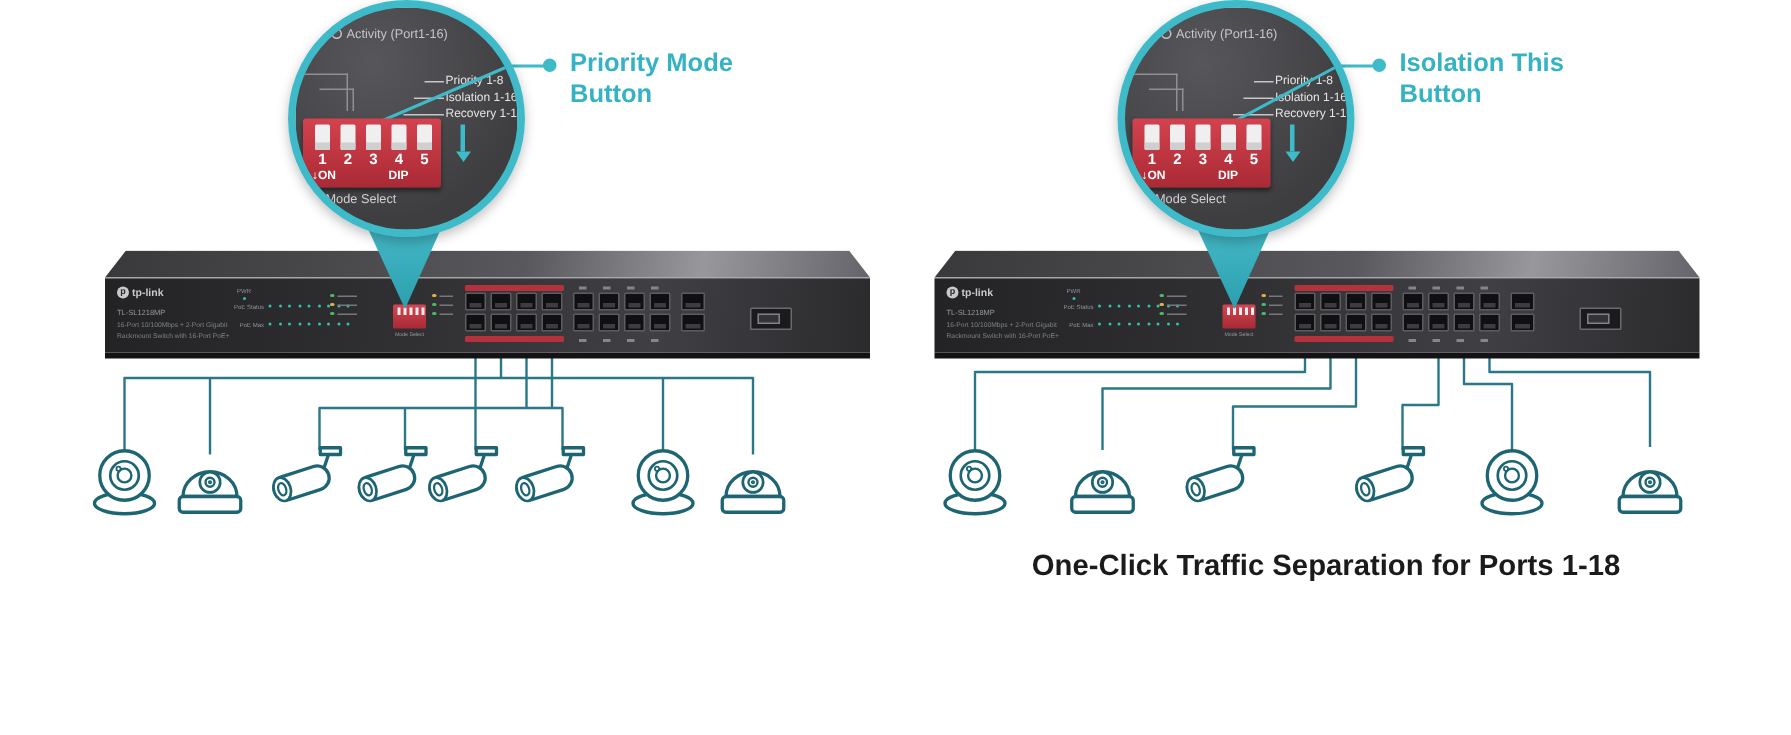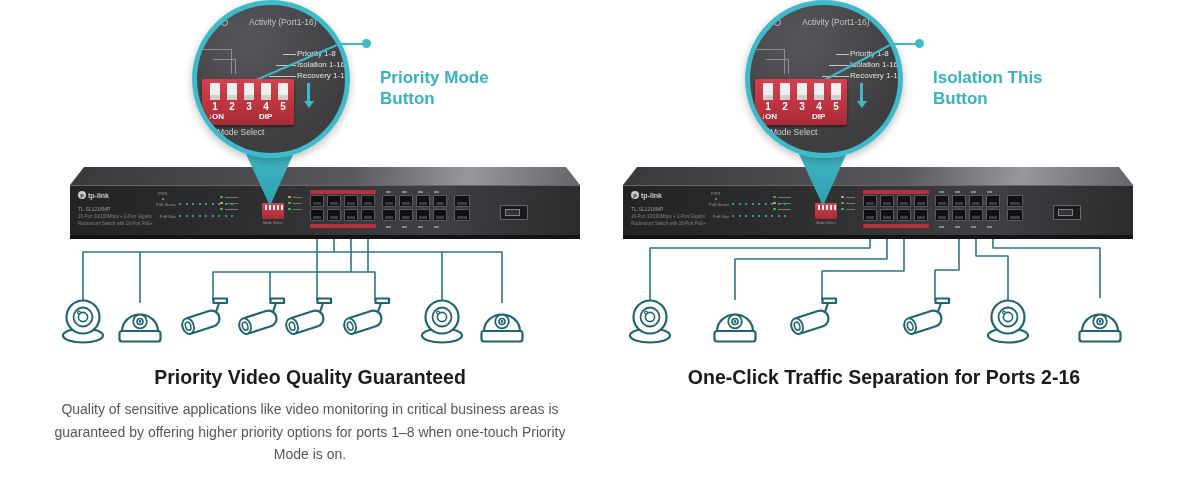--- a/index.html
+++ b/index.html
@@ -9,21 +9,21 @@
   
   .underlay{position:absolute;left:0;top:0;z-index:5;}
   .sw{position:absolute;width:510px;z-index:10;}
   .overlay{position:absolute;left:0;top:0;z-index:20;pointer-events:none;}
   .circle{position:absolute;top:0;width:158px;height:158px;border:5px solid #3fbac8;border-radius:50%;
           box-sizing:border-box;background:radial-gradient(circle at 35% 25%,#57575b,#3e3e41 72%);
           overflow:hidden;z-index:30;box-shadow:0 3px 8px rgba(0,0,0,.25);}
   .callout-line{position:absolute;top:43px;height:2px;background:#3fbac8;z-index:25;}
   .callout-dot{position:absolute;top:39px;width:9px;height:9px;border-radius:50%;background:#3fbac8;z-index:25;}
   .callout-label{position:absolute;top:31px;width:130px;font-size:17px;font-weight:bold;
-                 color:#35b3c2;line-height:21px;z-index:25;margin-top:36px;}
+                 color:#35b3c2;line-height:21px;z-index:25;}
 
   
   .sw-top{height:18px;clip-path:polygon(14px 0,calc(100% - 14px) 0,100% 100%,0 100%);
           background:linear-gradient(100deg,#39393b,#49494c 30%,#59595d 55%,#98989c 78%,#64646a);}
   .sw-front{position:relative;height:49px;border-top:1px solid #67676b;box-sizing:content-box;
             background:linear-gradient(95deg,#232325,#303033 40%,#404044 72%,#2b2b2e);}
   .sw-bottom{height:4px;background:#131315;}
 
   .brand{position:absolute;left:8px;top:5px;color:#c9c9c9;font-size:7px;font-weight:bold;
          display:flex;align-items:center;gap:2px;}
@@ -52,21 +52,21 @@
   .redbar{position:absolute;height:3.5px;background:#b5323c;border-radius:1px;}
   .dashrow{position:absolute;display:flex;gap:11px;}
   .dashrow i{width:5px;height:1.5px;background:#86868a;}
   .sfp{position:absolute;left:430px;top:19px;width:26px;height:13px;background:#1b1b1d;
        border:1px solid #6a6a6e;border-radius:1px;}
   .sfp:after{content:"";position:absolute;left:4px;top:3px;width:13px;height:5px;
              background:#343438;border:1px solid #828286;}
 
   
   .activity{position:absolute;left:24px;top:12px;font-size:8.5px;color:#c6c6c6;
-            white-space:nowrap;display:flex;gap:21px;align-items:center;}
+            white-space:nowrap;display:flex;gap:3px;align-items:center;}
   .led-glyph{width:5px;height:5px;border:1px solid #c6c6c6;border-radius:50%;flex:none;}
   .bracket{position:absolute;border-top:1px solid #909094;border-right:1px solid #909094;}
   .mag-label{position:absolute;left:100px;font-size:8px;color:#e4e4e4;white-space:nowrap;}
   .leader{position:absolute;height:1px;background:#c6c6c6;}
   .dipblk{position:absolute;left:5px;top:74px;width:92px;height:46px;border-radius:2px;
           background:linear-gradient(180deg,#d4424e,#a92a35);box-shadow:0 2px 3px rgba(0,0,0,.45);}
   .tgl{position:absolute;top:4px;width:10px;height:17px;background:#efefef;border-radius:1px;
        box-shadow:inset 0 -5px 0 #cfcfcf;}
   .dipnum{position:absolute;top:22px;width:10px;text-align:center;font-size:10px;font-weight:bold;color:#fff;}
   .dipon{position:absolute;left:6px;top:33px;font-size:8px;font-weight:bold;color:#fff;}
@@ -557,20 +557,16 @@
     </div>
     <div class="modesel">Mode Select</div>
     <div class="arrow-line"></div>
     <div class="arrow-head"></div>
   </div>
       <div class="callout-line" style="left: 891px; width: 28px;"></div>
       <div class="callout-dot" style="left: 915px;"></div>
       <div class="callout-label" style="left: 933px;">Isolation This Button</div>
     </div>
 
-  <div class="feature" style="left:12px">
-    <h2>Priority Video Quality Guaranteed</h2>
-    <p>Quality of sensitive applications like video monitoring in critical business areas is guaranteed by offering higher priority options for ports 1–8 when one-touch Priority Mode is on.</p>
-  </div>
   <div class="feature" style="left:586px">
-    <h2>One-Click Traffic Separation for Ports 2-16</h2>
+    <h2>One-Click Traffic Separation for Ports 1-18</h2>
   </div>
 </div>
 
 </body></html>

